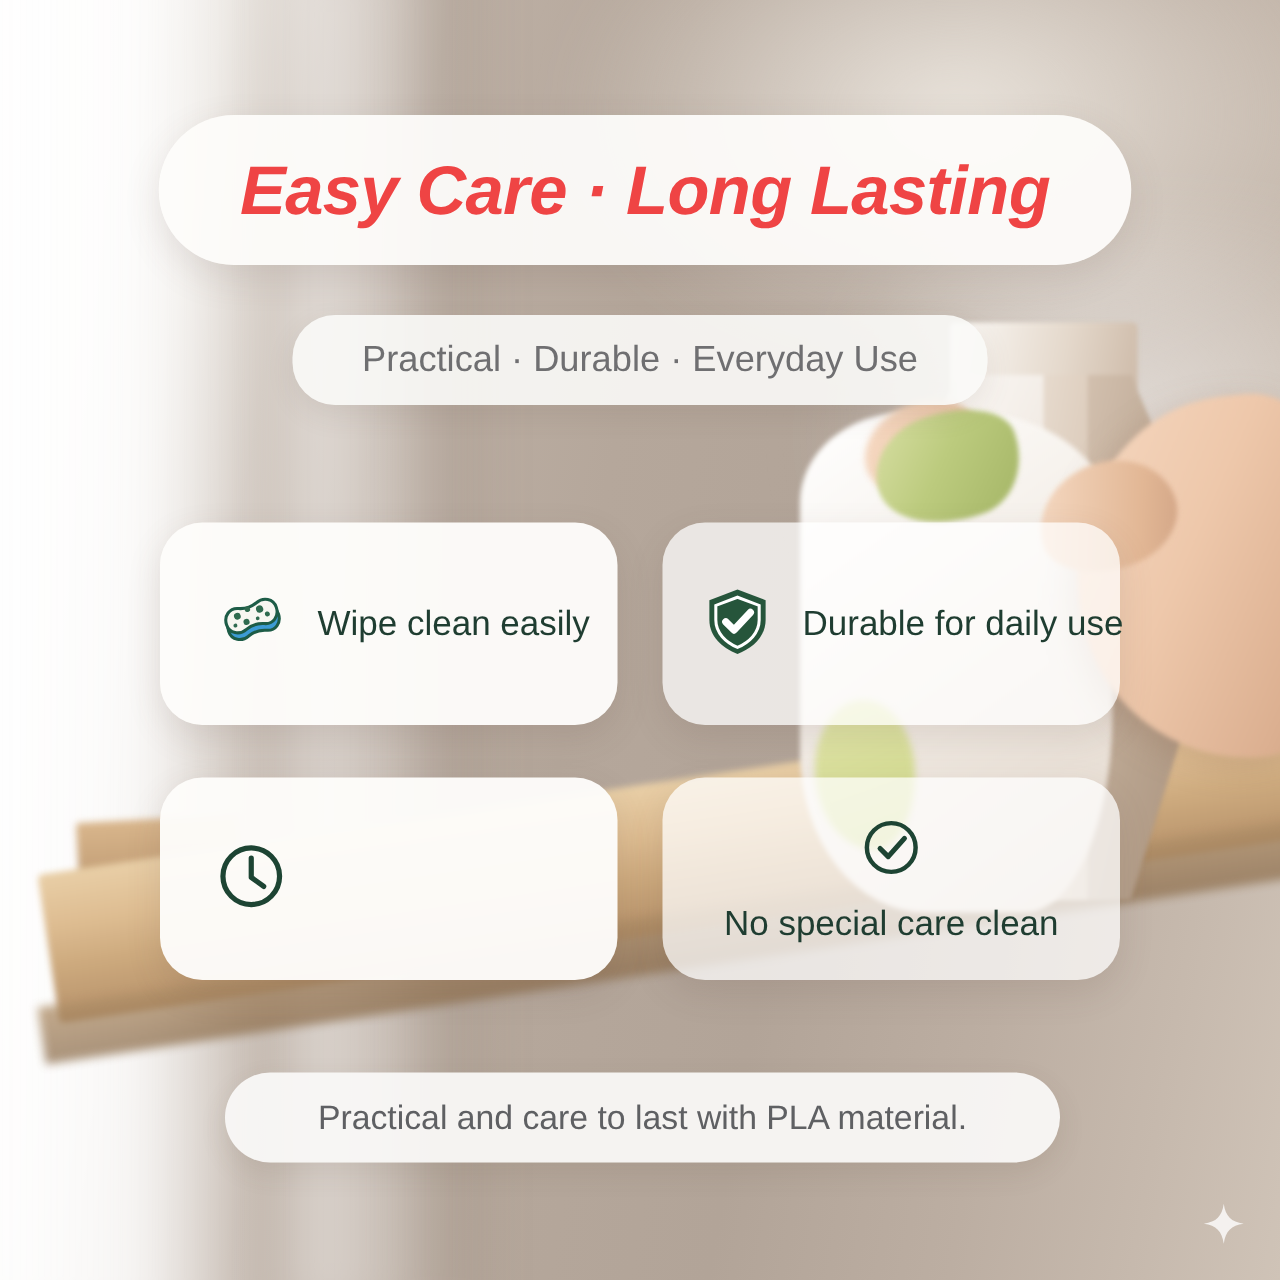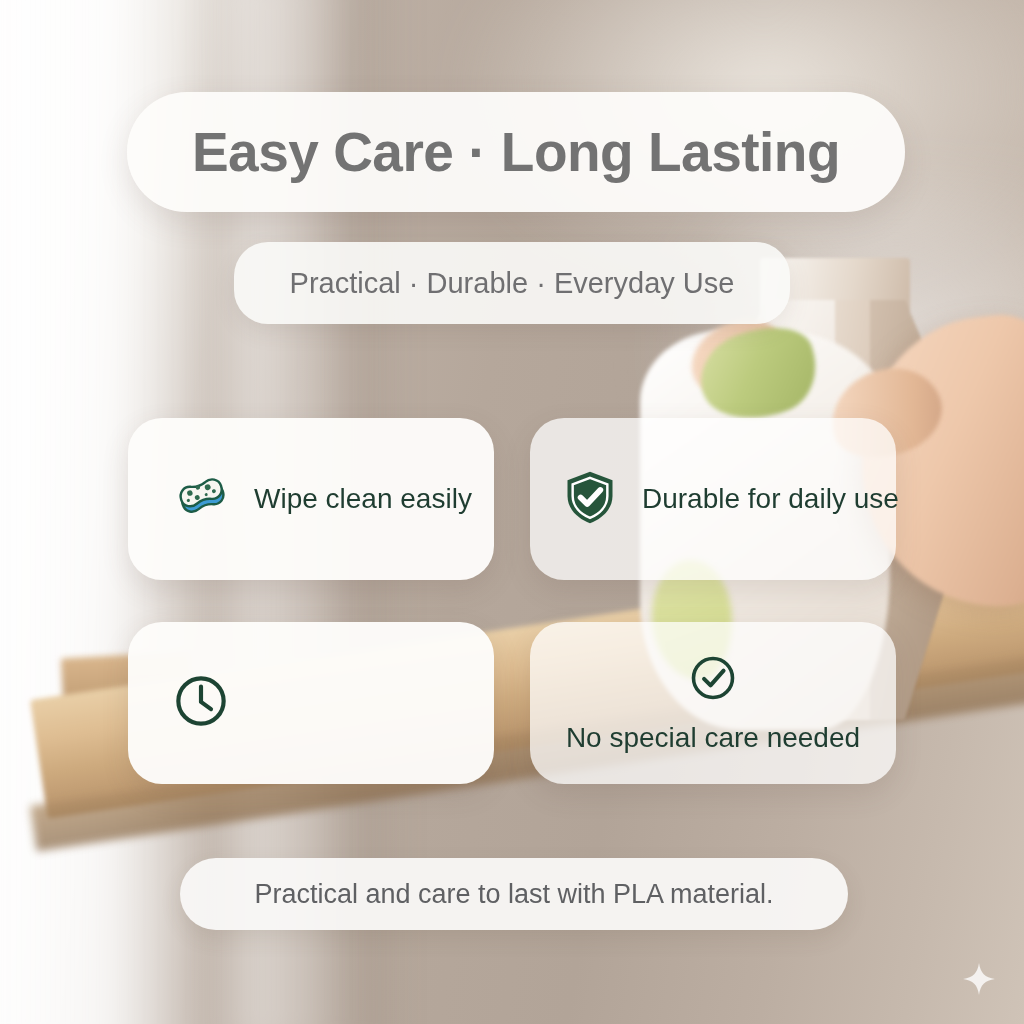--- a/index.html
+++ b/index.html
@@ -156,26 +156,26 @@
   .overlay{ position:absolute; inset:0; }
 
   .title-pill{
     position:absolute; left:127px; top:92px; width:778px; height:120px;
     background:rgba(253,252,250,.94);
     border-radius:60px;
     display:flex; align-items:center; justify-content:center;
     box-shadow:0 10px 30px rgba(90,72,58,.13);
   }
   .title-text{
-    font-size:55px; font-weight:bold; color:#737373;
-    letter-spacing:-.5px; white-space:nowrap;
+    font-size:55px; font-weight:bold; color:#ef4444;
+    letter-spacing:-.5px; white-space:nowrap;font-style:italic;
   }
 
   .subtitle-pill{
-    position:absolute; left:234px; top:242px; width:556px; height:82px;
+    position:absolute; left:234px; top:252px; width:556px; height:72px;
     background:rgba(250,249,247,.90);
     border-radius:34px;
     display:flex; align-items:center; justify-content:center;
     box-shadow:0 8px 22px rgba(90,72,58,.10);
   }
   .subtitle-text{
     font-size:29px; color:#6f6f71; white-space:nowrap;
   }
 
   .grid{
@@ -304,21 +304,21 @@
         </span>
       </div>
 
       <div class="card card-glass card-stacked">
         <span class="icon">
           <svg width="52" height="52" viewBox="0 0 64 64">
             <circle cx="32" cy="32" r="24" fill="none" stroke="#1d4433" stroke-width="4.4"></circle>
             <path d="M21 33 L29 41 L45 23" fill="none" stroke="#1d4433" stroke-width="5" stroke-linecap="round" stroke-linejoin="round"></path>
           </svg>
         </span>
-        <span class="card-label">No special care needed</span>
+        <span class="card-label">No special care clean</span>
       </div>
 
     </div>
 
     <div class="footer-pill">
       <span class="footer-text">Practical and care to last with PLA material.</span>
     </div>
 
     <span class="sparkle">
       <svg width="34" height="34" viewBox="0 0 32 32">

